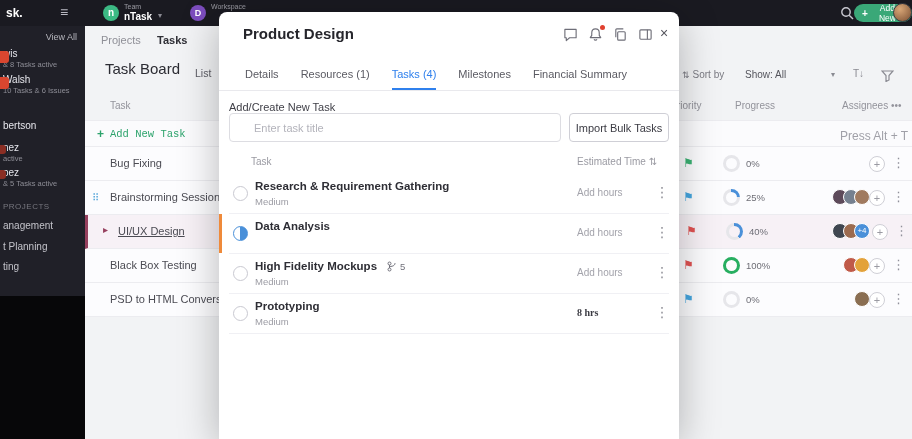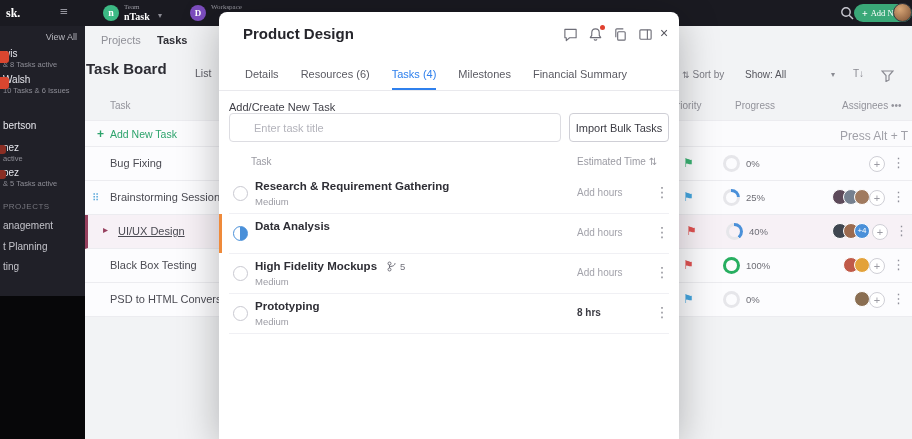--- a/index.html
+++ b/index.html
@@ -2,21 +2,21 @@
 <html><head>
 <meta charset="utf-8">
 <style>
   *{margin:0;padding:0;box-sizing:border-box;}
   html,body{width:912px;height:439px;}
   body{font-family:"Liberation Sans",sans-serif;background:#000;}
   input,button{font-family:inherit;}
   #screen{position:relative;width:912px;height:439px;overflow:hidden;background:#f2f3f5;}
 
   
-  .topbar{position:absolute;left:0;top:0;width:912px;height:26px;background:#1a1a21;z-index:3;font-family:Liberation Serif, serif;}
+  .topbar{position:absolute;left:0;top:0;width:912px;height:26px;background:#1a1a21;z-index:3;}
   .tb-title{position:absolute;left:6px;top:6px;color:#fff;font-size:12px;font-weight:bold;}
   .tb-burger{position:absolute;left:60px;top:4px;color:#b9b9c2;font-size:14px;}
   .tb-logo{position:absolute;left:103px;top:5px;width:16px;height:16px;border-radius:50%;background:#3cb984;color:#fff;font-size:10px;font-weight:bold;text-align:center;line-height:16px;}
   .tb-teamlabel{position:absolute;left:124px;top:3px;color:#9a9aa2;font-size:7px;}
   .tb-teamname{position:absolute;left:124px;top:11px;color:#fff;font-size:10px;font-weight:bold;}
   .tb-caret{position:absolute;left:158px;top:11px;color:#8a8a92;font-size:8px;}
   .tb-ws{position:absolute;left:190px;top:5px;width:16px;height:16px;border-radius:50%;background:#7c4dbe;color:#fff;font-size:9px;font-weight:bold;text-align:center;line-height:16px;}
   .tb-wslabel{position:absolute;left:211px;top:3px;color:#9a9aa2;font-size:7px;}
   .tb-search{position:absolute;left:840px;top:6px;}
   .tb-addnew{position:absolute;left:854px;top:4px;height:18px;border-radius:9px;background:#3aa878;color:#fff;font-size:8.5px;display:flex;align-items:center;gap:3px;padding:0 8px;border:none;cursor:pointer;}
@@ -33,31 +33,31 @@
   .sb-badge.bright{width:9px;height:12px;}
   .sb-badge.dim{width:6px;height:9px;background:#8a2e24;}
   .sb-section{position:absolute;left:3px;color:#77777f;font-size:8px;letter-spacing:.5px;}
   .sb-proj{position:absolute;left:3px;color:#c3c3ca;font-size:10px;white-space:nowrap;}
   .sb-black{position:absolute;left:0;right:0;top:270px;bottom:0;background:#070709;}
 
   
   .main{position:absolute;left:85px;top:26px;right:0;bottom:0;z-index:1;background:#f2f3f5;}
   .pg-tab{position:absolute;top:8px;font-size:11px;color:#8f8f97;cursor:pointer;}
   .pg-tab.active{color:#2f2f36;font-weight:bold;}
-  .board-title{position:absolute;left:1px;top:34px;font-size:15px;font-weight:bold;color:#2c2c33;}
+  .board-title{position:absolute;left:20px;top:34px;font-size:15px;font-weight:normal;color:#2c2c33;}
   .view-label{position:absolute;left:110px;top:41px;font-size:10.5px;color:#5c5c64;}
   .ctl-sort{position:absolute;left:597px;top:43px;font-size:10px;color:#7b7b83;}
   .ctl-sort .arr{font-size:9px;margin-right:3px;}
   .ctl-dropdown{position:absolute;left:650px;top:39px;width:104px;height:20px;font-size:10px;color:#55555d;line-height:20px;padding-left:10px;cursor:pointer;}
   .ctl-dropdown .caret{position:absolute;right:4px;top:0;color:#8a8a92;font-size:8px;}
   .ctl-alpha{position:absolute;left:768px;top:42px;font-size:10px;color:#8a8a92;}
   .ctl-funnel{position:absolute;left:796px;top:42px;}
   .col-head{position:absolute;top:74px;font-size:10px;color:#93939b;}
   .add-row{position:absolute;left:0;right:0;top:94px;height:27px;background:#fbfbfd;border-top:1px solid #ececf0;border-bottom:1px solid #ececf0;}
-  .add-row .lbl{position:absolute;left:25px;top:7px;font-size:10.5px;color:#2da36c;}
+  .add-row .lbl{position:absolute;left:25px;top:7px;font-size:10.5px;color:#2da36c;font-family:Liberation Mono, monospace;}
   .add-row .plus{position:absolute;left:12px;top:6px;font-size:12px;color:#2da36c;font-weight:bold;}
   .add-row .hint{position:absolute;left:755px;top:8px;font-size:12px;color:#a0a0a8;}
   .trow{position:absolute;left:0;right:0;height:34px;background:#fcfcfe;border-bottom:1px solid #ececf0;}
   .trow.sel{background:#f7f1f6;border-left:3px solid #96405e;}
   .row-title{position:absolute;left:25px;top:10px;font-size:11px;color:#4b4b53;white-space:nowrap;}
   .trow.sel .row-title{left:30px;text-decoration:underline;}
   .row-caret{position:absolute;left:15px;top:9px;font-size:10px;color:#96405e;}
   .drag-dots{position:absolute;left:7px;top:11px;font-size:10px;color:#58a7da;}
   .flag{position:absolute;left:598px;top:9px;font-size:12px;}
   .prog{position:absolute;left:638px;top:8px;width:17px;height:17px;border-radius:50%;}
@@ -91,21 +91,21 @@
   .tl-head{position:relative;height:22px;}
   .tl-col{position:absolute;top:4px;font-size:10px;color:#9a9aa2;}
   .mrow{position:relative;height:40px;border-bottom:1px solid #f0f0f4;}
   .mrow.sel::before{content:"";position:absolute;left:-10px;top:0;width:3px;height:100%;background:#ef8a3a;}
   .radio{position:absolute;left:4px;top:12px;width:15px;height:15px;border-radius:50%;border:1.5px solid #c9c9d1;background:#fff;}
   .ic-inprog{position:absolute;left:4px;top:12px;width:15px;height:15px;border-radius:50%;border:1.5px solid #4a90d9;background:linear-gradient(90deg,#fff 50%,#4a90d9 50%);}
   .mrow-title{position:absolute;left:26px;top:6px;font-size:11.5px;color:#2e2e35;font-weight:600;display:flex;align-items:center;gap:4px;white-space:nowrap;}
   .branch{display:inline-flex;align-items:center;gap:3px;margin-left:6px;color:#71717b;font-size:9.5px;font-weight:normal;}
   .mrow-meta{position:absolute;left:26px;top:22px;font-size:9.5px;color:#9c9ca4;white-space:nowrap;}
   .mrow-time{position:absolute;left:348px;top:13px;font-size:10px;color:#a3a3ab;}
-  .mrow-time.filled{color:#3b3b43;font-weight:600;}
+  .mrow-time.filled{color:#3b3b43;font-weight:600;font-family:Liberation Serif, serif;}
   .mrow-dots{position:absolute;left:426px;top:10px;font-size:14px;color:#8e8e96;cursor:pointer;}
 </style>
 </head>
 <body>
 
 <div id="screen">
 
   <div class="topbar">
     <span class="tb-title">sk.</span>
     <span class="tb-burger">≡</span>
@@ -284,21 +284,21 @@
         <svg width="15" height="15" viewBox="0 0 16 16">
             <rect x="2" y="3" width="12" height="10" rx="1" fill="none" stroke="#6e6e78" stroke-width="1.2"></rect>
             <line x1="10" y1="3" x2="10" y2="13" stroke="#6e6e78" stroke-width="1.2"></line>
           </svg>
       </span>
       <span class="hicon close" style="left:441px">×</span>
     </div>
 
     <div class="modal-tabs">
       <span class="mtab">Details</span>
-      <span class="mtab">Resources (6)</span>
+      <span class="mtab">Resources (1)</span>
       <span class="mtab active">Tasks (4)</span>
       <span class="mtab">Milestones</span>
       <span class="mtab">Financial Summary</span>
     </div>
 
     <span class="mb-label">Add/Create New Task</span>
     <input class="mb-input" placeholder="Enter task title" style="">
     <button class="mb-import">Import Bulk Tasks</button>
 
     <div class="task-list">

